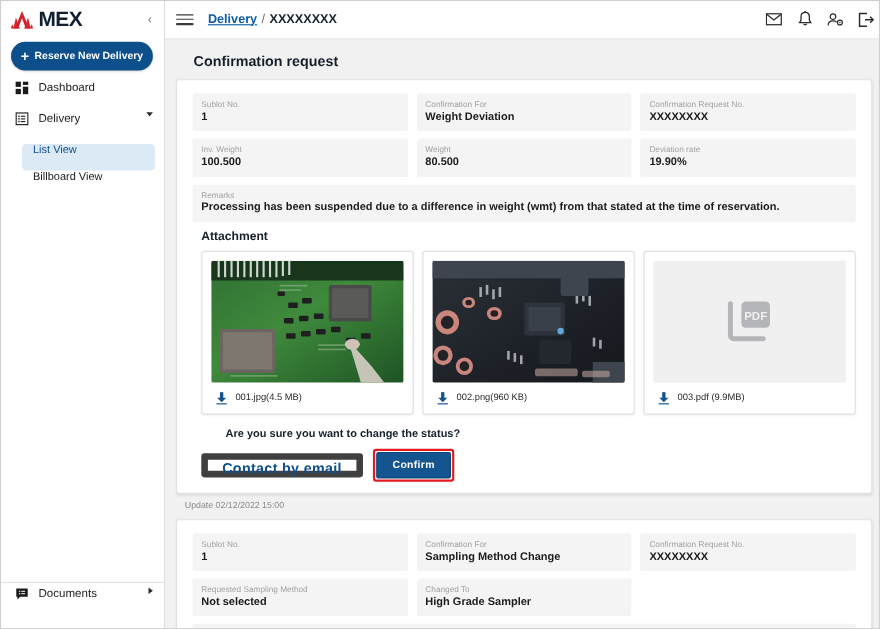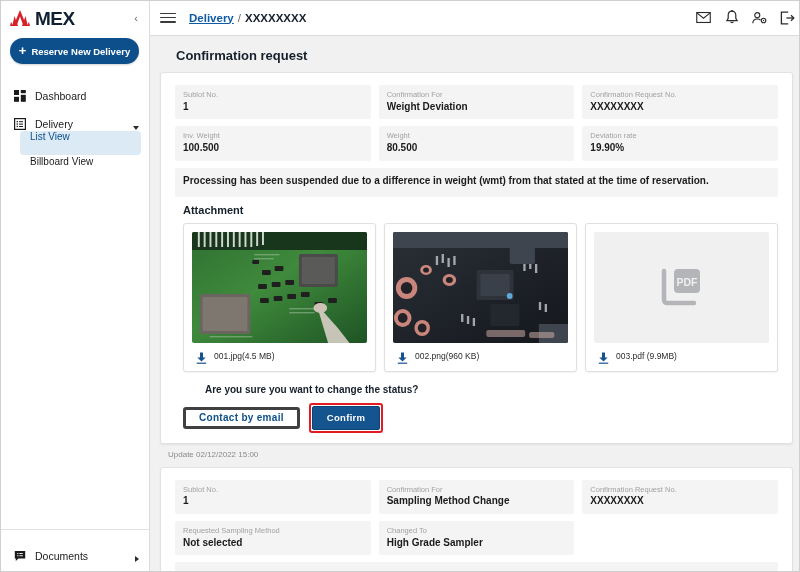--- a/index.html
+++ b/index.html
@@ -77,21 +77,21 @@
   .reserve-btn .plus {
     font-size: 13px;
     font-weight: bold;
     line-height: 1;
     margin-top: -1px;
   }
 
   .nav { padding: 0 0 0 0; }
   .nav-item {
     display: flex;
-    align-items: flex-end;
+    align-items: flex-start;
     height: 28px;
     padding: 0 10px 0 14px;
     gap: 9px;
     cursor: pointer;
     font-size: 10.5px;
     color: #1b1b1b;
   }
   .nav-item .nav-icon {
     width: 12px; height: 12px;
     flex: 0 0 12px;
@@ -295,24 +295,24 @@
   }
   .confirm-question {
     font-size: 10px;
     font-weight: bold;
     color: #15202b;
     margin-bottom: 8px;
     margin-left: 22px;
   }
   .btn-row { display: flex; align-items: center; gap: 9px; }
   .btn-outline {
-    border: 3px solid #404040;
+    border: 6px solid #404040;
     background: #ffffff;
     color: #0d4f8b;
-    font-size: 10px;
+    font-size: 13px;
     font-weight: bold;
     letter-spacing: 0.3px;
     border-radius: 3px;
     height: 22px;
     padding: 0 13px;
     cursor: pointer;
     font-family: "Liberation Sans", sans-serif;
   }
   .btn-primary-wrap {
     border: 2px solid #e11b22;
@@ -505,20 +505,21 @@
             <span class="field-value">80.500</span>
           </div>
           <div class="field">
             <span class="field-label">Deviation rate</span>
             <span class="field-value">19.90%</span>
           </div>
         </div>
 
         <div class="field-row">
           <div class="field full">
+            <span class="field-label">Remarks</span>
             <span class="field-value">Processing has been suspended due to a difference in weight (wmt) from that stated at the time of reservation.</span>
           </div>
         </div>
 
         <div class="section-title">Attachment</div>
 
         <div class="attachments">
 
           <div class="att-card">
             <div class="att-thumb">

